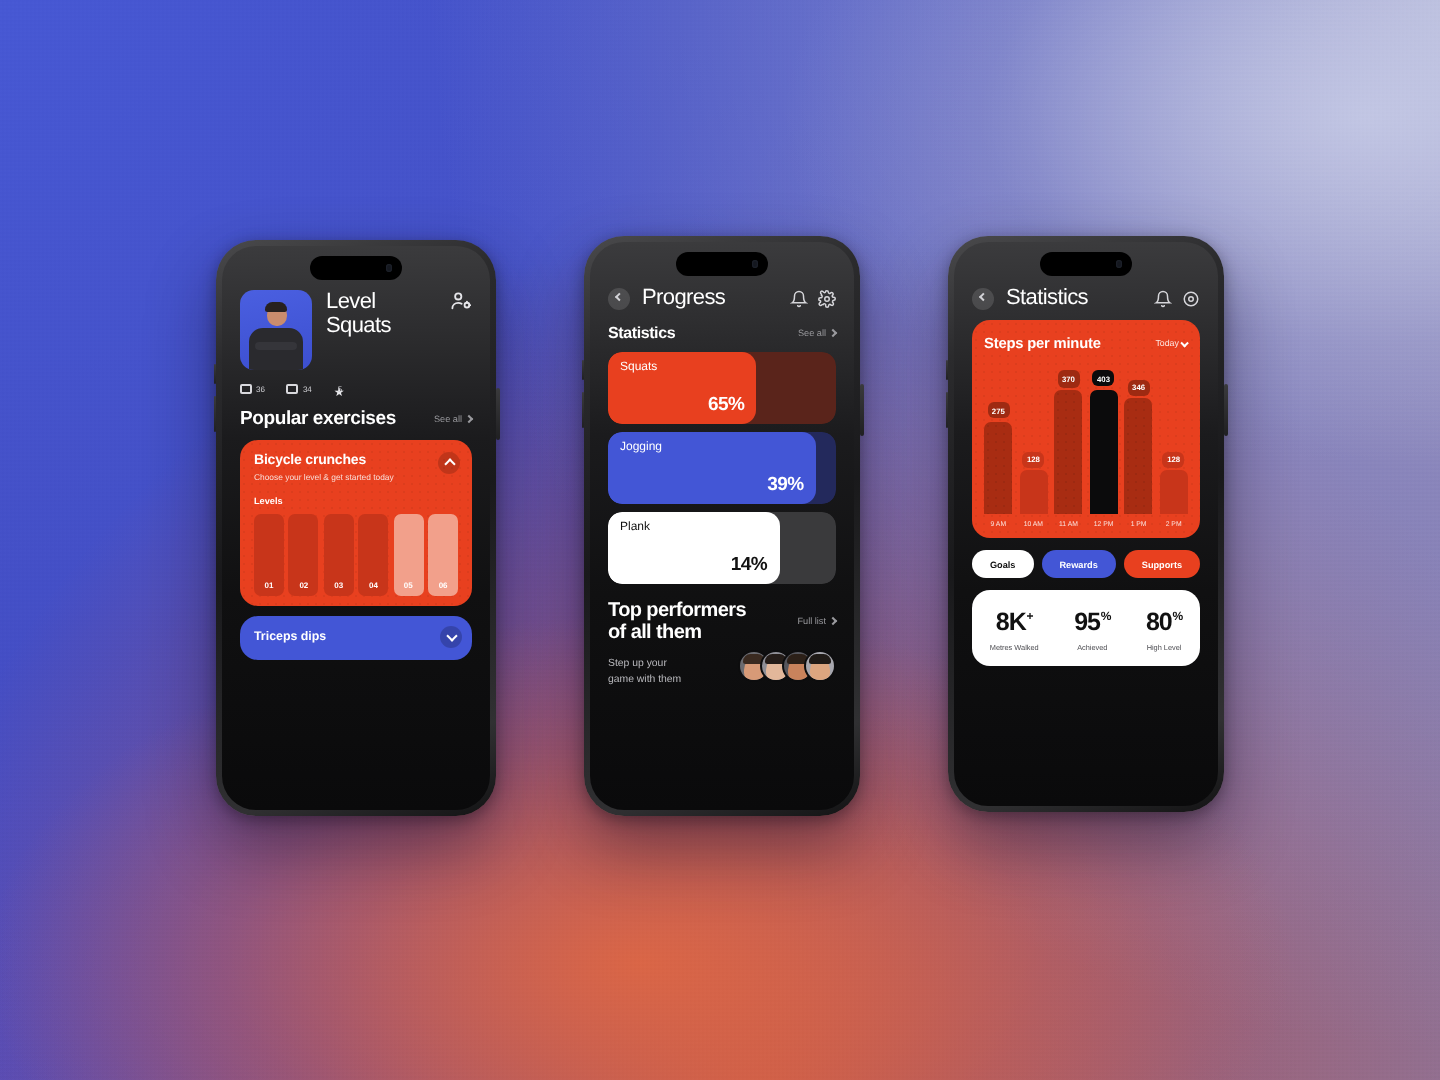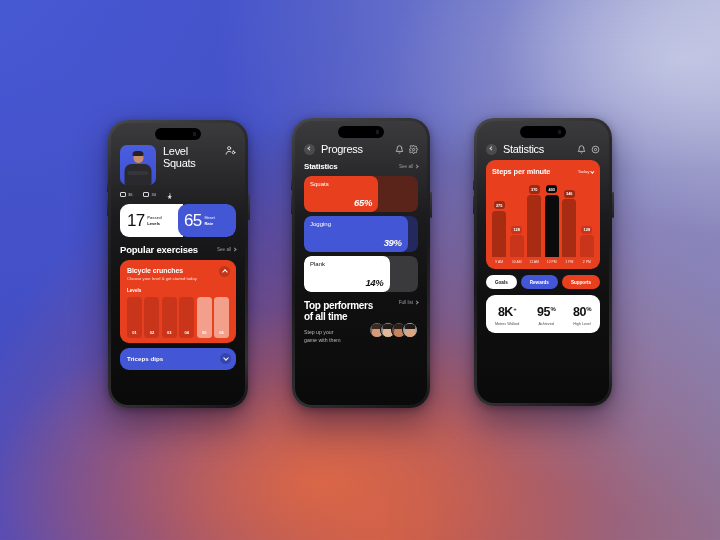--- a/index.html
+++ b/index.html
@@ -127,25 +127,25 @@
   .back i { width:3.2px; height:3.2px; border-left:0.9px solid #d3d3d7; border-bottom:0.9px solid #d3d3d7;
     transform:rotate(45deg); margin-left:1px; }
   .pg-title { font-size:11px; font-weight:500; letter-spacing:-0.3px; }
   .top-icons { margin-left:auto; display:flex; gap:5px; align-items:center; }
 
   .exbar { margin-top:4px; height:36px; border-radius:7px; position:relative; overflow:hidden; }
   .exbar .track { position:absolute; inset:0; border-radius:7px; }
   .exbar .fill { position:absolute; left:0; top:0; bottom:0; border-radius:7px;
     background-image:radial-gradient(rgba(0,0,0,0.05) 0.5px, transparent 0.6px); background-size:4px 4px; }
   .exbar .nm { position:absolute; left:6px; top:5px; font-size:6px; font-weight:500; z-index:3; }
-  .exbar .pc { position:absolute; bottom:4px; font-size:9.5px; font-weight:700; z-index:3; letter-spacing:-0.3px;font-style:italic; }
+  .exbar .pc { position:absolute; bottom:4px; font-size:9.5px; font-weight:700; z-index:3; letter-spacing:-0.3px; }
 
   .tp-head { margin-top:8px; }
   .tp-title { font-size:10px; font-weight:700; line-height:1.12; letter-spacing:-0.3px; }
-  .tp-row { display:flex; align-items:flex-start; justify-content:space-between; }
+  .tp-row { display:flex; align-items:center; justify-content:space-between; }
   .tp-sub { font-size:5.2px; line-height:1.42; color:#b9b9bd; margin-top:7px; }
   .avatars { display:flex; margin-left:auto; }
   .ava { width:16px; height:16px; border-radius:50%; border:1.1px solid #0d0d0e; margin-left:-5px;
     overflow:hidden; position:relative; }
   .ava .hd { position:absolute; bottom:-1px; left:50%; transform:translateX(-50%);
     width:10px; height:12px; border-radius:50% 50% 40% 40%; }
   .ava .hr { position:absolute; top:1px; left:50%; transform:translateX(-50%);
     width:11px; height:5px; border-radius:6px 6px 2px 2px; }
 
   
@@ -235,36 +235,20 @@
         <div class="badge">
           <span class="bi"></span>
           <span>34</span>
         </div>
         <div class="badge">
           <span class="bi star">★</span>
           <span>5</span>
         </div>
       </div>
 
-      <div class="stat-card">
-        <div class="sc-left">
-          <span class="sc-num">17</span>
-          <span class="sc-lbl">
-            <span class="l1" style="display:block">Passed</span>
-            <span style="display:block">Levels</span>
-          </span>
-        </div>
-        <div class="sc-right">
-          <span class="sc-num">65</span>
-          <span class="sc-lbl">
-            <span class="l1" style="display:block">Heart</span>
-            <span style="display:block">Rate</span>
-          </span>
-        </div>
-      </div>
 
       <div class="sec-head">
         <span class="sec-title">Popular exercises</span>
         <span class="see-all">
           <span>See all</span>
             <i class="chev"></i>
         </span>
       </div>
 
       <div class="ex-card">
@@ -362,21 +346,21 @@
             <div class="fill" style="width: 75%; background: rgb(255, 255, 255);"></div>
             <div class="nm" style="color: rgb(17, 17, 17);">Plank</div>
             <div class="pc" style="color: rgb(17, 17, 17); right: calc(25% + 6px);">14%</div>
           </div>
         </div>
 
       <div class="tp-head">
         <div class="tp-row">
           <div>
             <div class="tp-title">Top performers</div>
-            <div class="tp-title">of all time</div>
+            <div class="tp-title">of all them</div>
           </div>
           <span class="see-all" style="margin-bottom:2px">
             <span>Full list</span>
               <i class="chev"></i>
           </span>
         </div>
         <div class="tp-row">
           <div class="tp-sub">
             <div>Step up your</div>
             <div>game with them</div>

